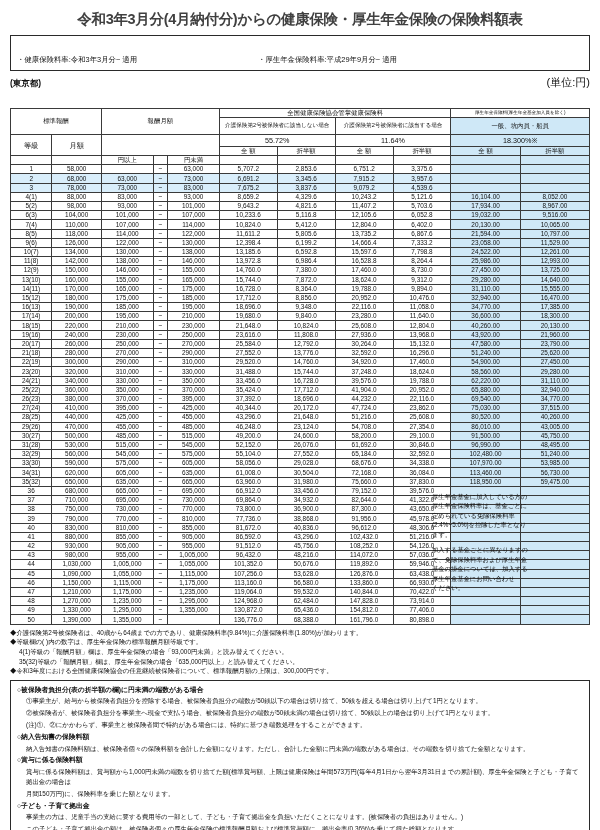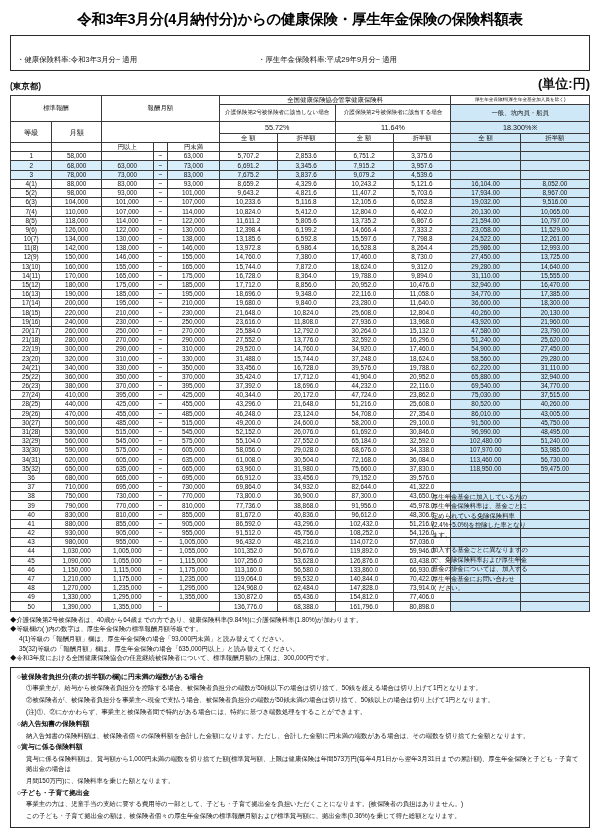--- a/index.html
+++ b/index.html
@@ -9,39 +9,39 @@
     background:#ffffff;
     font-family:"Liberation Sans", sans-serif;
     color:#111;
   }
   .page { position:relative; width:600px; height:830px; padding:6px 10px 0 10px; }
 
   .title {
     text-align:center;
     font-size:14.5px;
     font-weight:bold;
-    color:#000000;
+    color:#404040;
     letter-spacing:-0.3px;
     margin:4px 0 6px 0;
   }
   .notebox {
     border:1px solid #2a2a2a;
     padding:19px 6px 4px 6px;
     font-size:7.4px;
     line-height:1.45;
     margin-bottom:4px;
   }
   .notebox .row { display:flex; }
   .notebox .row span { white-space:nowrap; }
   .notebox .c1 { width:210px; }
   .notebox .c2 { width:240px;margin-left:31px; }
 
-  .prefrow { display:flex; justify-content:space-between; align-items:flex-end; font-size:8.5px; margin-bottom:2px;gap:16px;}
+  .prefrow { display:flex; justify-content:space-between; align-items:flex-end; font-size:8.5px; margin-bottom:18px;gap:16px;}
   .prefrow .pref { font-weight:bold; }
-  .prefrow .unit { font-size:13px;font-weight:bold; }
+  .prefrow .unit { font-size:11px; }
 
   table.main { border-collapse:collapse; width:100%; table-layout:fixed; }
   table.main th, table.main td {
     border:1px solid #3a3a3a;
     font-size:6.4px;
     padding:0;
     line-height:1.25;
     text-align:center;
     height:9.2px;
   }

